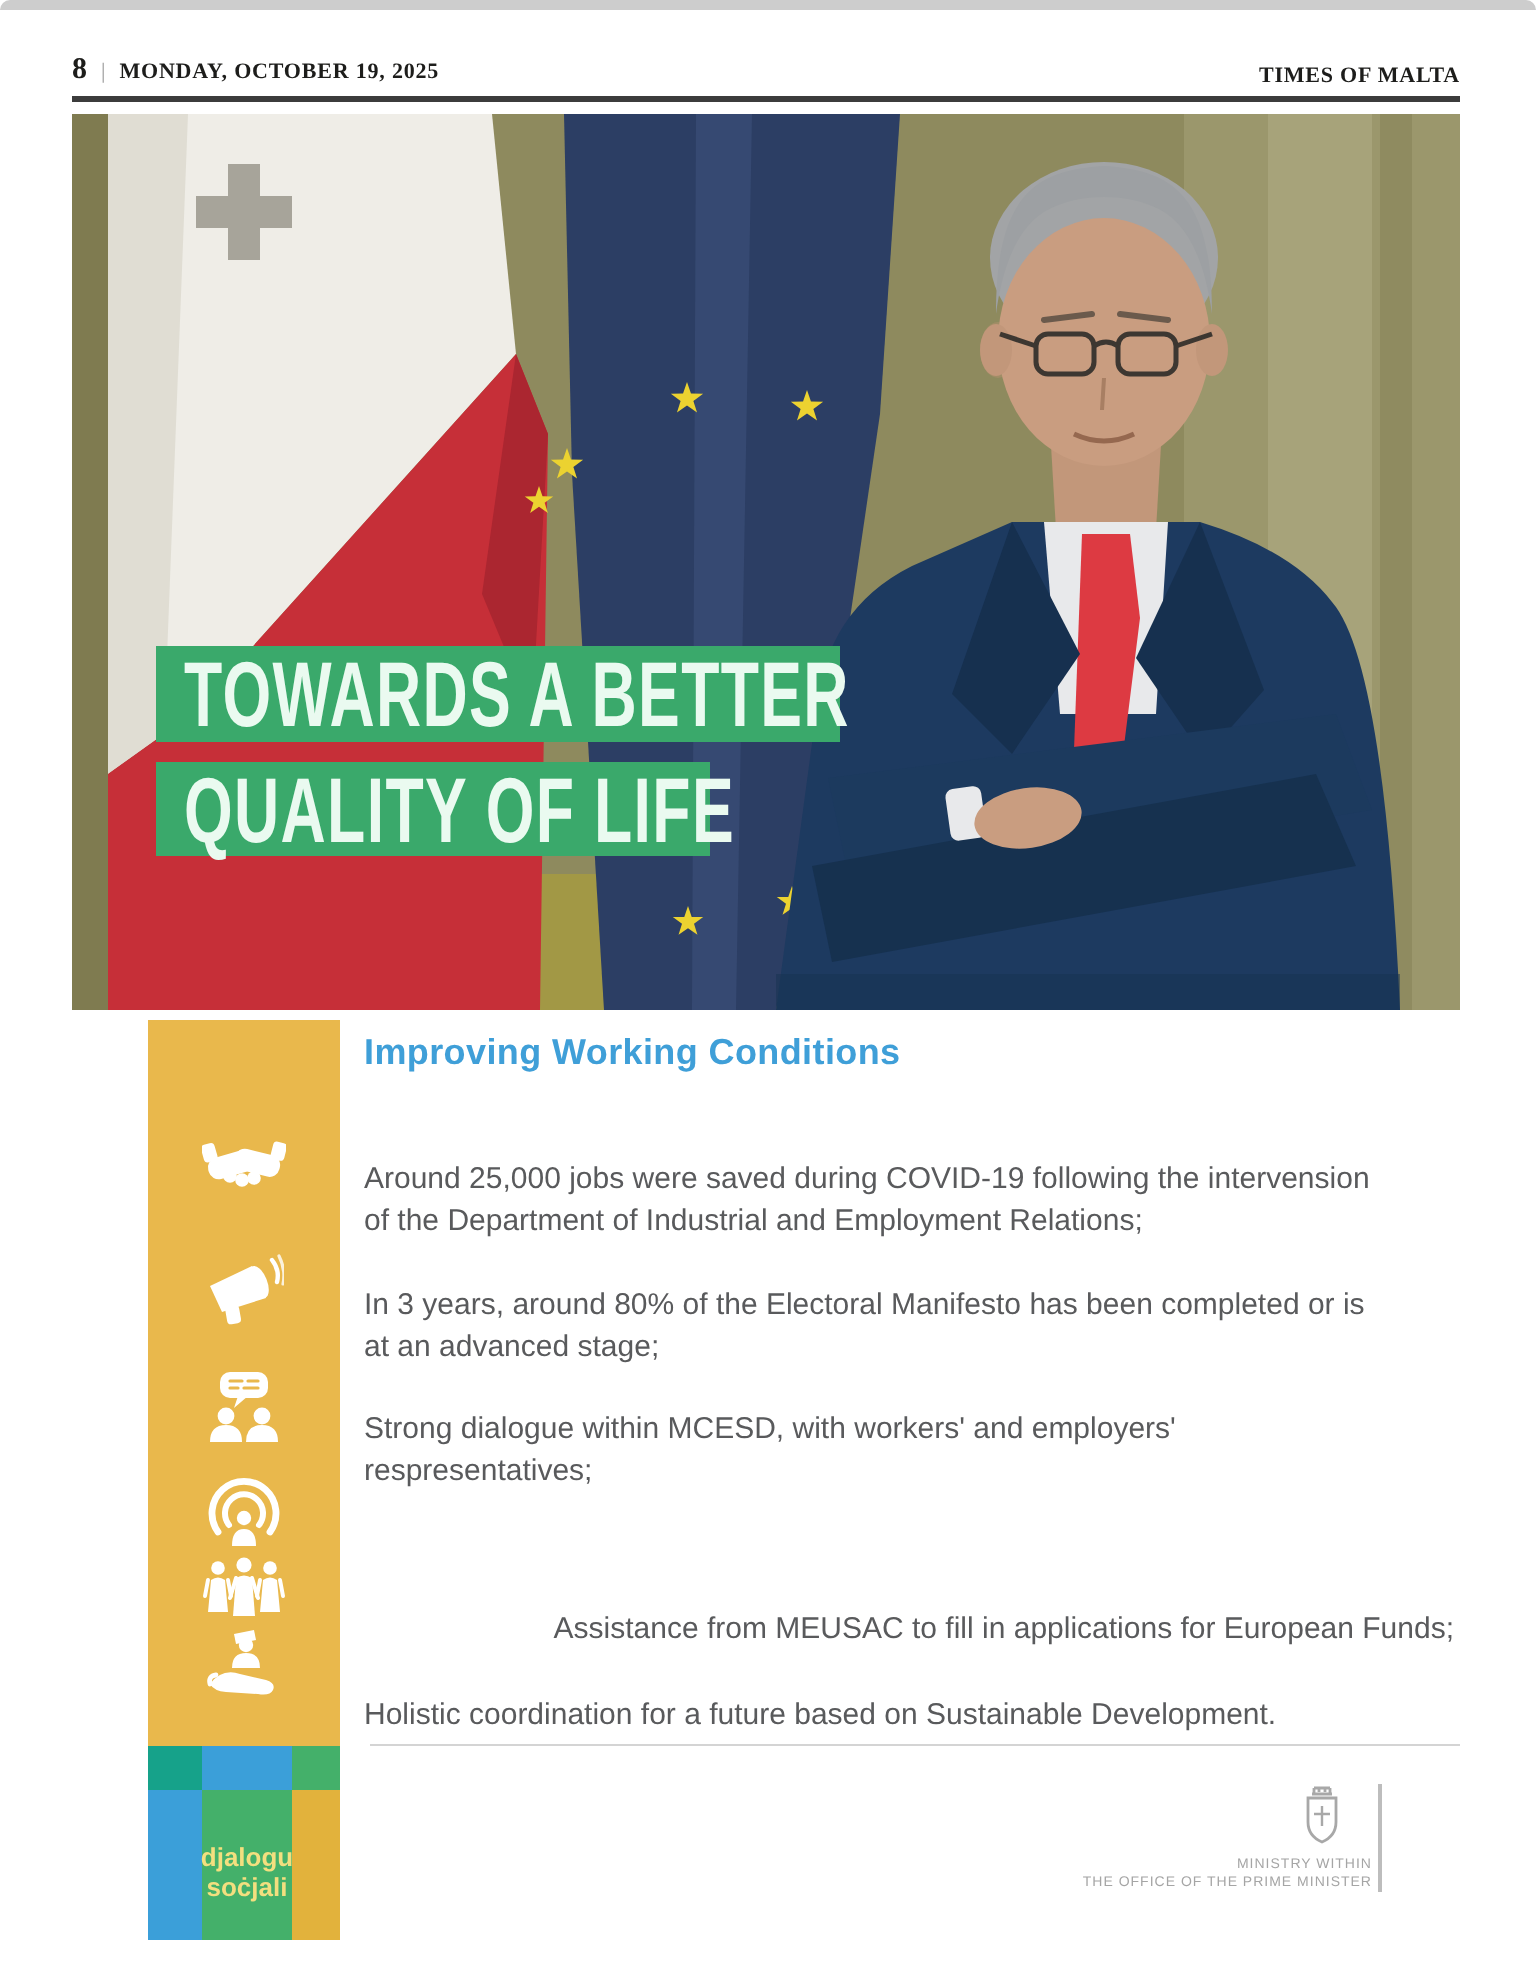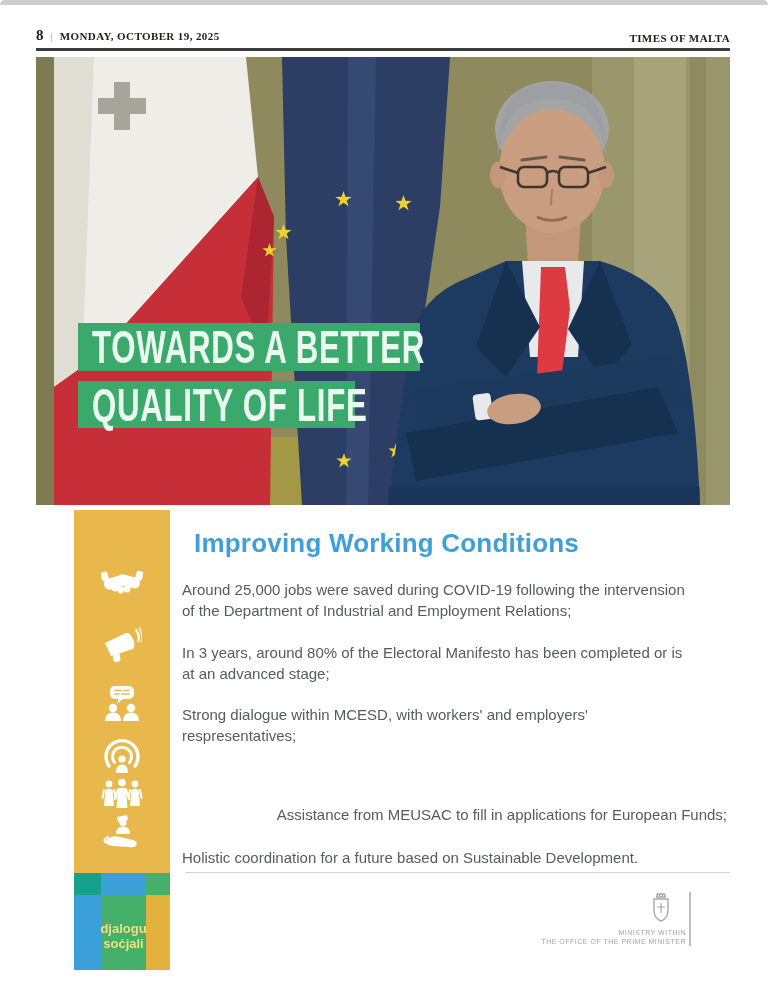--- a/index.html
+++ b/index.html
@@ -37,22 +37,22 @@
   }
 
   
   .icon-rail { position:absolute; left:74px; top:510px; width:96px; height:363px;
     background:var(--yellow_bar,#e9b84c); }
   .rail-icon { position:absolute; }
 
   
   .content { position:absolute; left:182px; top:510px; width:545px; height:365px; }
   .article-title {
-    position:absolute; left:0; top:6px; margin:12px;
-    color:var(--heading_blue,#3f9fd8); font-size:26px; font-weight:bold; letter-spacing:.2px;
+    position:absolute; left:0; top:6px; margin:0;
+    color:var(--heading_blue,#3f9fd8); font-size:18px; font-weight:bold; letter-spacing:.2px;
   }
   .item-text {
     position:absolute; left:0; width:545px;
     color:var(--body_text,#595a5c); font-size:15px; line-height:21px; white-space:pre-line;
   }
   .it-0 { top:54px; } .it-1 { top:117px; } .it-2 { top:179px; }
   .it-3 { top:237px; } .it-4 { top:279px;text-align:right; } .it-5 { top:322px; }
 
   
   .footer-rule { position:absolute; left:185px; top:872px; width:545px; height:1px; background:#d4d4d4; }

